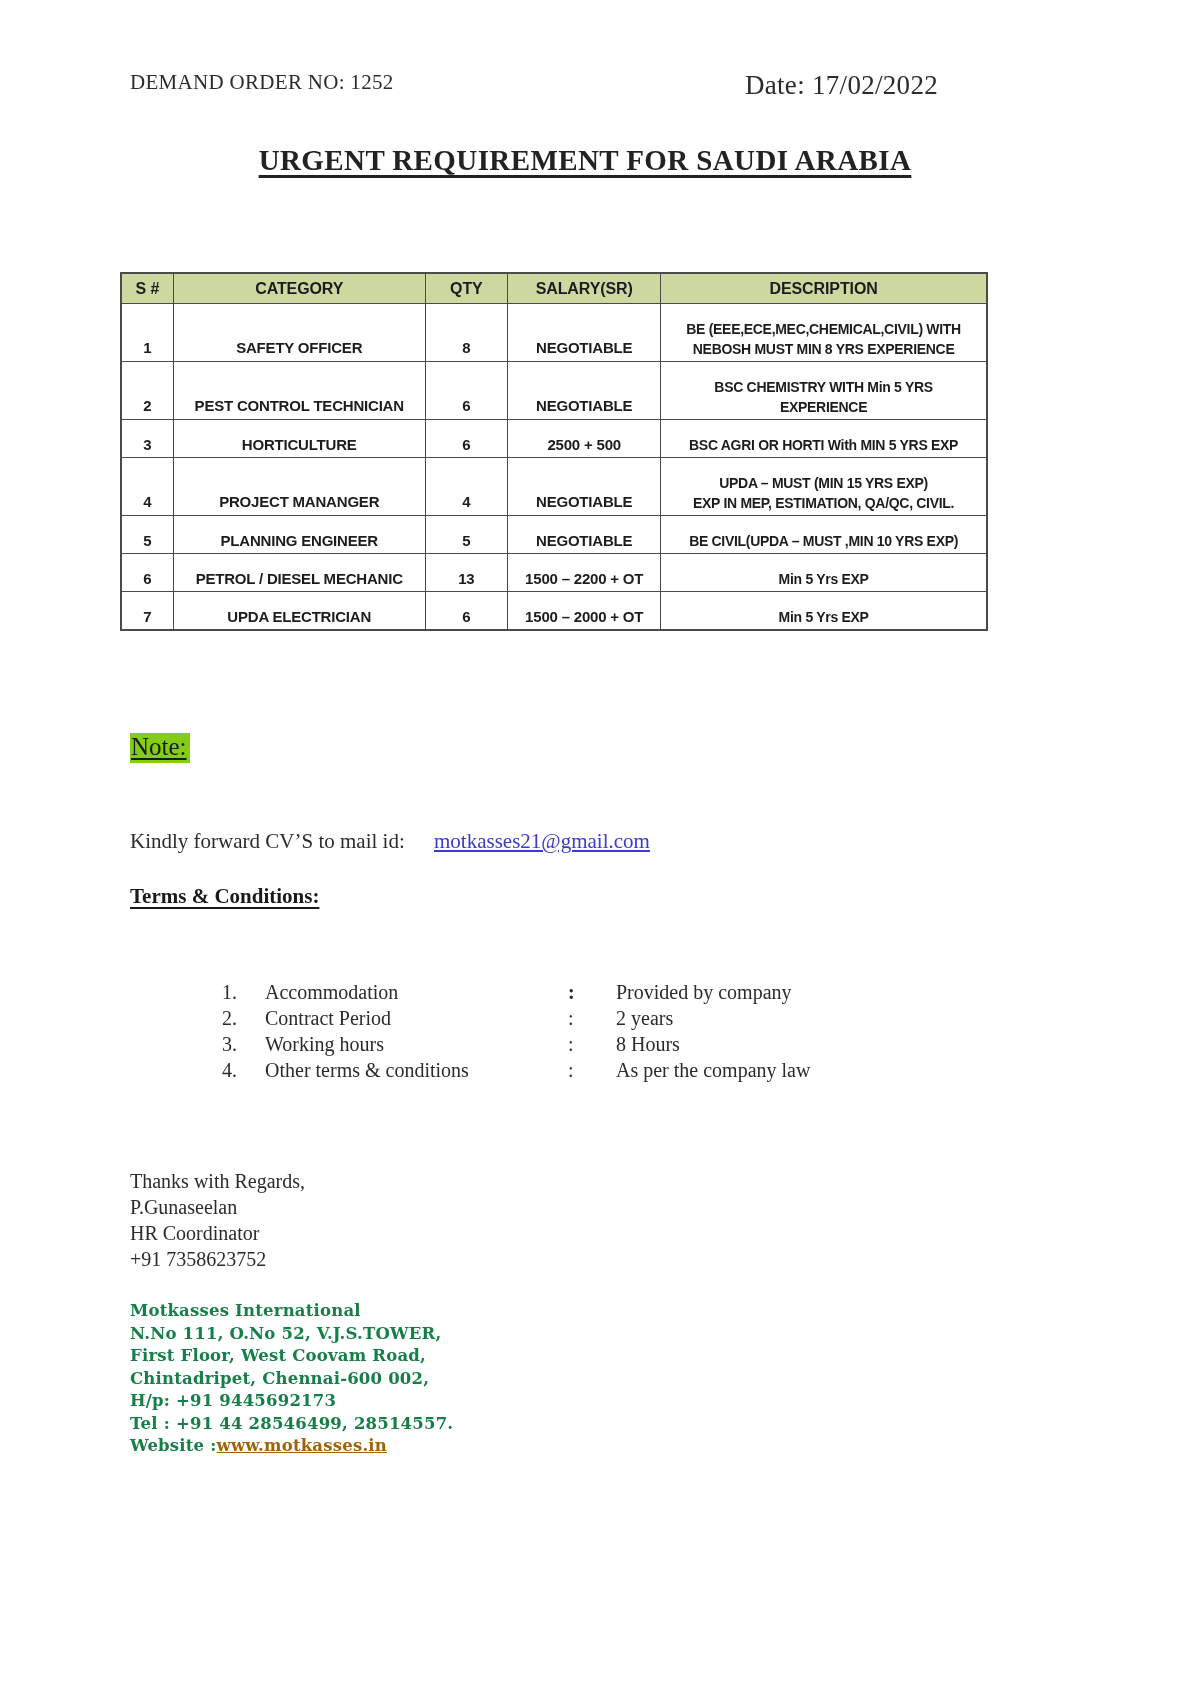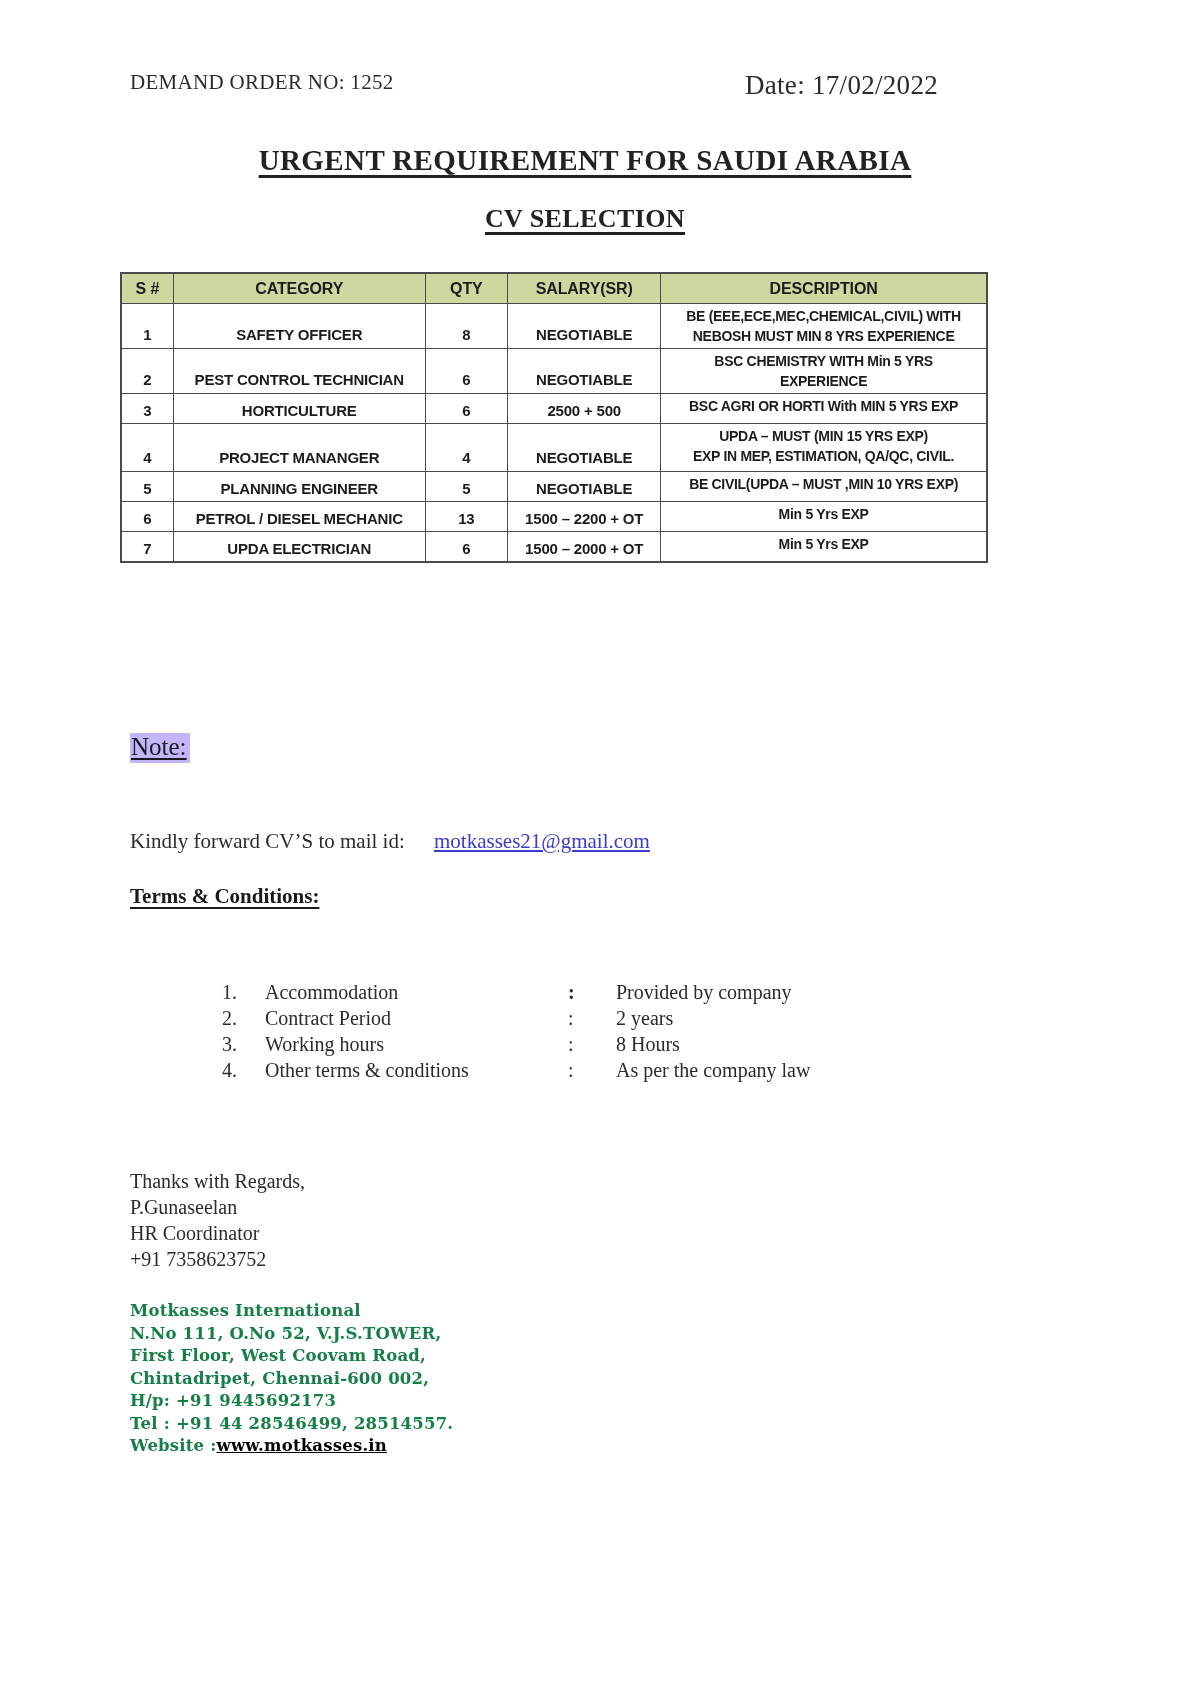--- a/index.html
+++ b/index.html
@@ -23,27 +23,27 @@
   .jobs-table{
     position:absolute;left:120px;top:272px;width:868px;
     border-collapse:collapse;border:2px solid #4a4a4a;
     font-family:"Liberation Sans", sans-serif;font-weight:bold;color:#1c1c1c;
     table-layout:fixed;
   }
   .jobs-table th,.jobs-table td{border:1px solid #4a4a4a;padding:0 4px;overflow:hidden;}
   .jobs-table th{background:#ccd8a0;font-size:16px;height:29px;text-align:center;letter-spacing:-0.1px;}
   .col-sno{width:52px;} .col-cat{width:250px;} .col-qty{width:82px;} .col-sal{width:152px;} .col-desc{width:324px;}
   .jobs-table td{font-size:15px;text-align:center;vertical-align:bottom;padding-bottom:5px;letter-spacing:-0.2px;}
-  .jobs-table td.desc{vertical-align:top;padding-top:2px;padding-bottom:2px;font-size:14px;line-height:20px;letter-spacing:-0.3px;}
+  .jobs-table td.desc{vertical-align:top;padding-top:15px;padding-bottom:2px;font-size:14px;line-height:20px;letter-spacing:-0.3px;}
   tr.h45{height:45px;} tr.h48{height:48px;} tr.h30{height:30px;}
   tr.h30 td{padding-bottom:4px;}
 
   
   .note{position:absolute;left:130px;top:733px;font-size:25px;color:#1a1a1a;
-    background:#c4b5fd;padding:0 3px 2px 1px;
+    background:#84cc16;padding:0 3px 2px 1px;
     text-decoration:underline;text-decoration-thickness:2px;text-underline-offset:3px;}
 
   
   .email-line{position:absolute;left:130px;top:829px;font-size:21px;}
   .doc-link{color:#3a3acb;text-decoration:underline;cursor:pointer;}
   .email-line .doc-link{margin-left:24px;}
 
   
   .terms-heading{position:absolute;left:130px;top:884px;font-size:21px;font-weight:bold;color:#1a1a1a;
     text-decoration:underline;text-decoration-thickness:2px;text-underline-offset:4px;}
@@ -54,32 +54,31 @@
   .terms-item .colon{width:48px;}
   .terms-item.first .colon{font-weight:bold;}
 
   
   .signature{position:absolute;left:130px;top:1168px;font-size:20px;line-height:26px;color:#2b2b2b;}
 
   
   .company{position:absolute;left:130px;top:1300px;
     font-family:"DejaVu Serif", serif;font-weight:bold;
     font-size:16.5px;line-height:22.5px;color:#157f47;letter-spacing:.2px;}
-  .company .doc-link{color:#000000;text-decoration:underline;}
+  .company .doc-link{color:#a16207;text-decoration:underline;}
 </style>
 </head>
 <body>
 
 <div class="page">
 
   <div class="hdr-left">DEMAND ORDER NO: 1252</div>
   <div class="hdr-right">Date: 17/02/2022</div>
 
   <div class="title-wrap title-main">URGENT REQUIREMENT FOR SAUDI ARABIA</div>
-  <div class="title-wrap title-sub">CV SELECTION</div>
 
   <table class="jobs-table">
     <colgroup>
       <col class="col-sno">
         <col class="col-cat">
         <col class="col-qty">
         <col class="col-sal">
         <col class="col-desc">
     </colgroup>
     <tbody>

